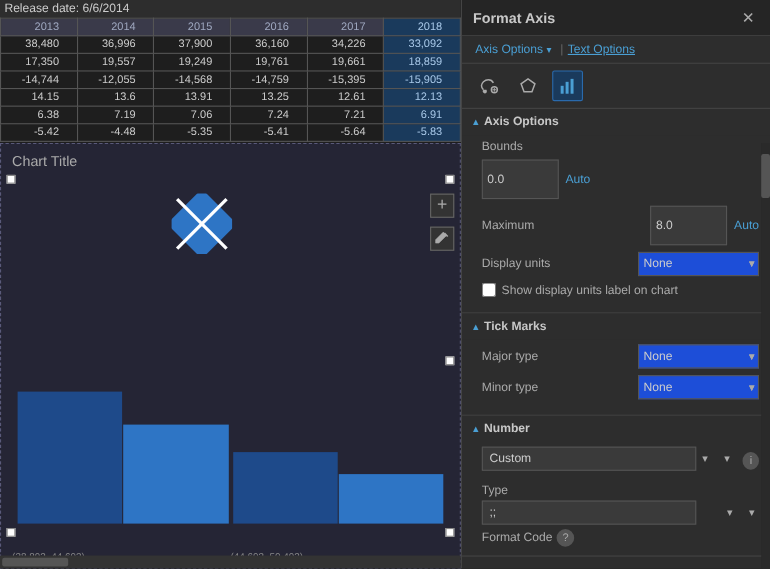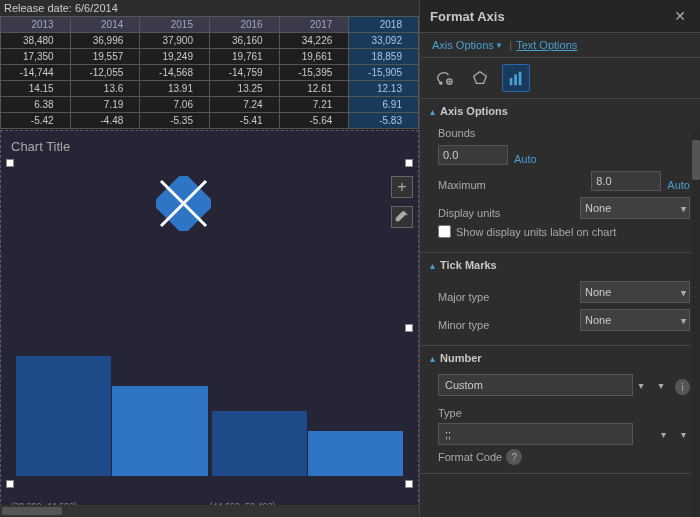--- a/index.html
+++ b/index.html
@@ -254,49 +254,49 @@
       font-weight: 600;
     }
 
     
     .form-content {
       padding: 4px 10px 8px 18px;
     }
 
     .form-row {
       display: flex;
-      align-items: flex-end;
+      align-items: center;
       margin-bottom: 6px;
     }
 
     .form-label {
       color: #aaa;
       font-size: 11px;
       flex: 1;
     }
 
     .form-input {
       width: 70px;
       background: #3a3a3a;
       border: 1px solid #555;
       color: #ccc;
       padding: 2px 4px;
       font-size: 11px;
-      height: 20px;
+      height: 36px;
     }
 
     .form-auto {
       color: #4a9fd4;
       font-size: 11px;
       margin-left: 6px;
       cursor: pointer;
     }
 
     .form-select {
-      background: #404040;
+      background: #1d4ed8;
       border: 1px solid #555;
       color: #ccc;
       padding: 2px 4px;
       font-size: 11px;
       height: 22px;
       cursor: pointer;
       appearance: none;
       -webkit-appearance: none;
     }
 

